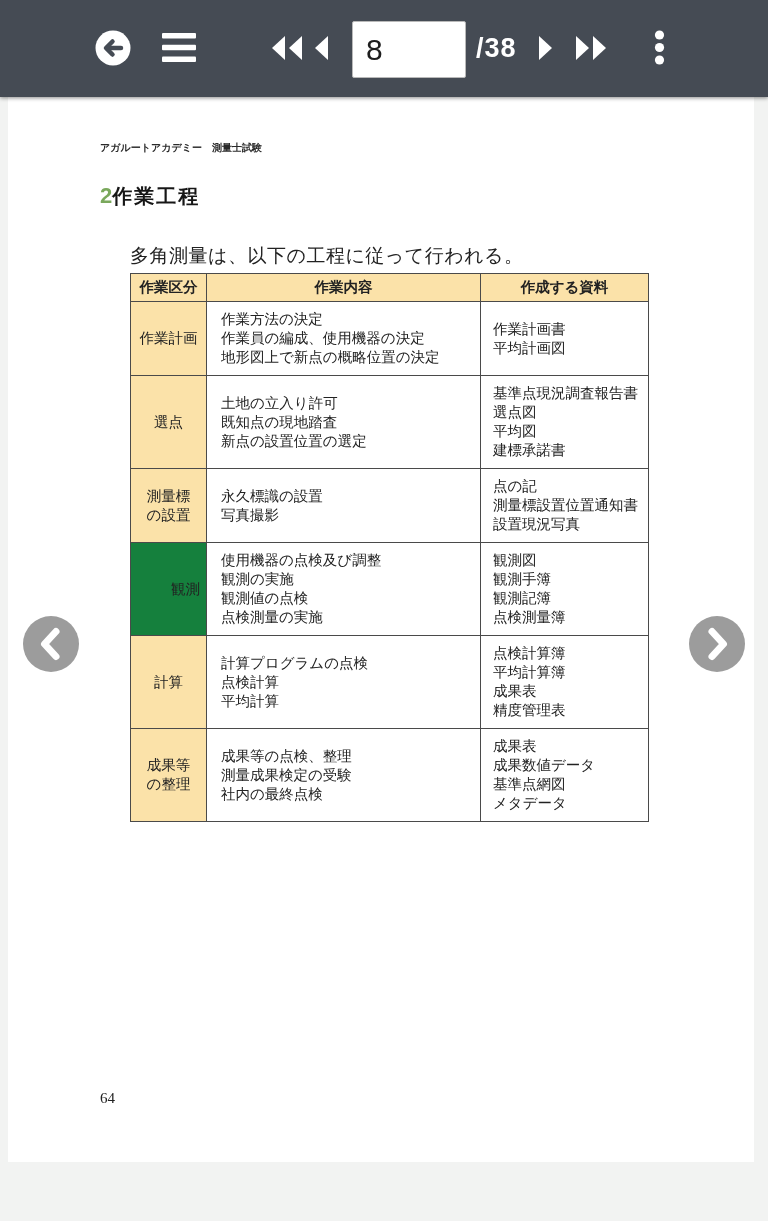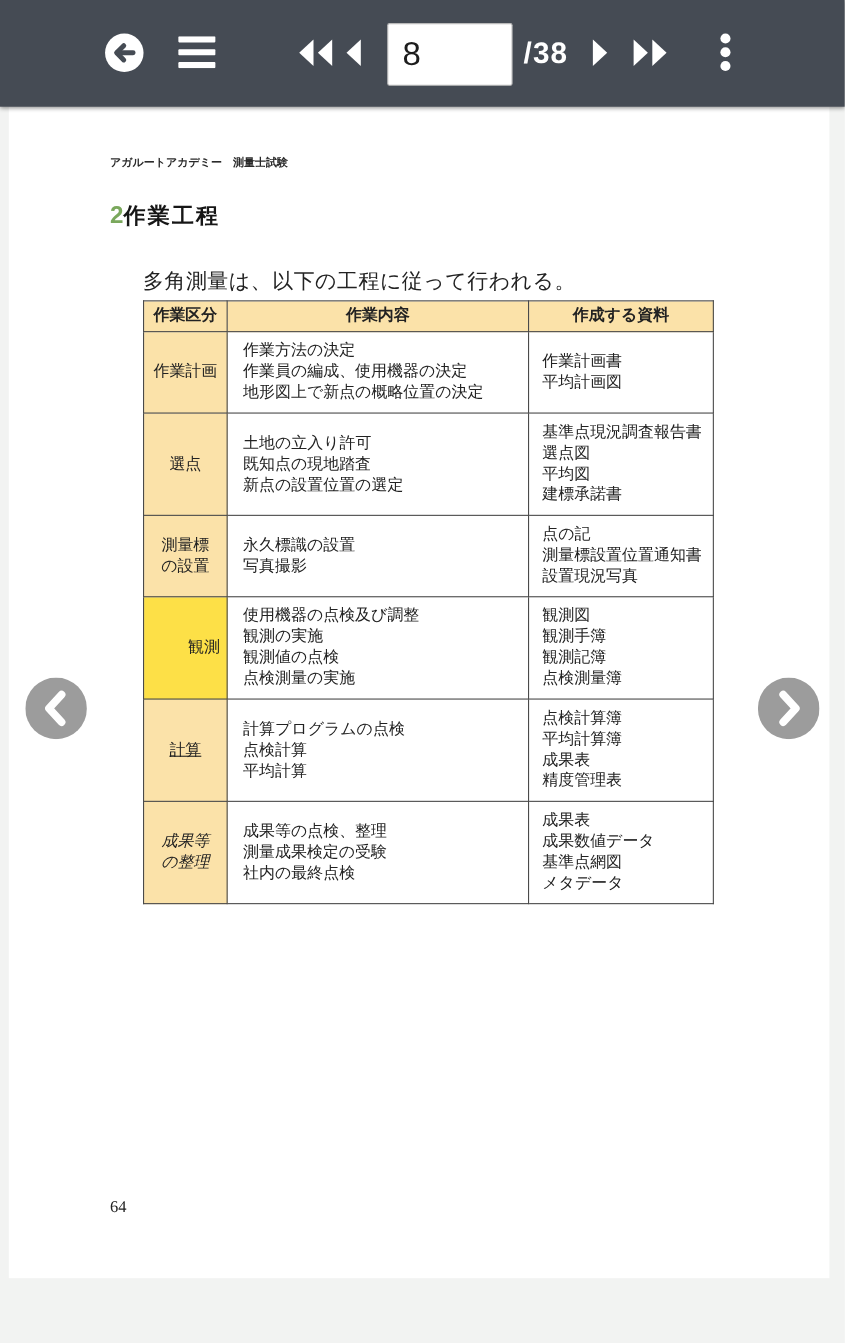--- a/index.html
+++ b/index.html
@@ -222,50 +222,50 @@
             <div>永久標識の設置</div>
             <div>写真撮影</div>
           </td>
           <td class="out">
             <div>点の記</div>
             <div>測量標設置位置通知書</div>
             <div>設置現況写真</div>
           </td>
         </tr>
         <tr>
-          <td class="cat" style="background: #fde047; padding-left: 36px;">観測</td>
+          <td class="cat" style="background: #15803d; padding-left: 36px;">観測</td>
           <td class="cont">
             <div>使用機器の点検及び調整</div>
             <div>観測の実施</div>
             <div>観測値の点検</div>
             <div>点検測量の実施</div>
           </td>
           <td class="out">
             <div>観測図</div>
             <div>観測手簿</div>
             <div>観測記簿</div>
             <div>点検測量簿</div>
           </td>
         </tr>
         <tr>
-          <td class="cat" style="background: rgb(251, 226, 169); text-decoration: underline;">計算</td>
+          <td class="cat" style="background: rgb(251, 226, 169);">計算</td>
           <td class="cont">
             <div>計算プログラムの点検</div>
             <div>点検計算</div>
             <div>平均計算</div>
           </td>
           <td class="out">
             <div>点検計算簿</div>
             <div>平均計算簿</div>
             <div>成果表</div>
             <div>精度管理表</div>
           </td>
         </tr>
         <tr>
-          <td class="cat" style="background: rgb(251, 226, 169); font-style: italic;">成果等
+          <td class="cat" style="background: rgb(251, 226, 169);">成果等
 の整理</td>
           <td class="cont">
             <div>成果等の点検、整理</div>
             <div>測量成果検定の受験</div>
             <div>社内の最終点検</div>
           </td>
           <td class="out">
             <div>成果表</div>
             <div>成果数値データ</div>
             <div>基準点網図</div>

